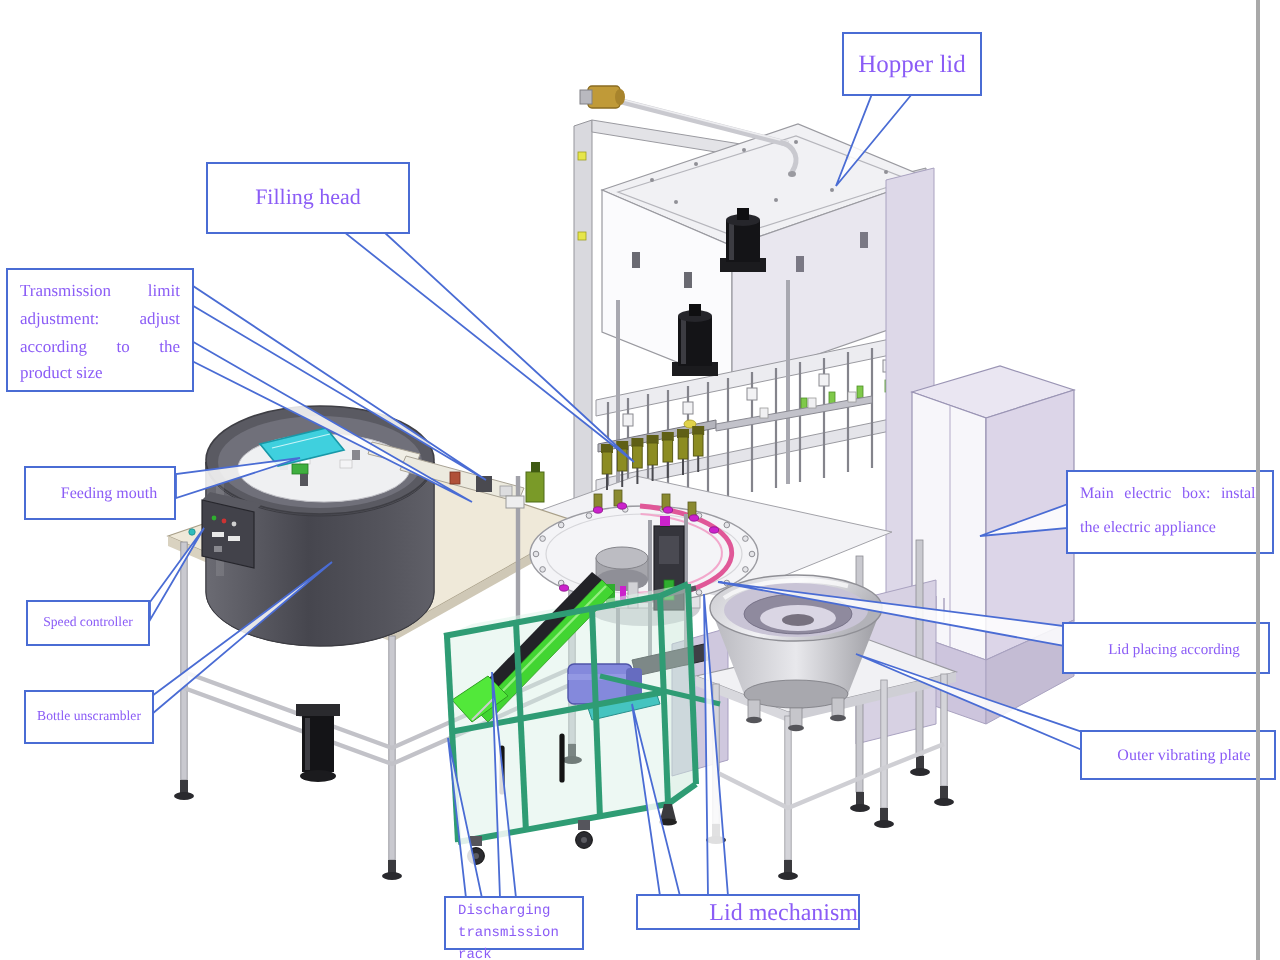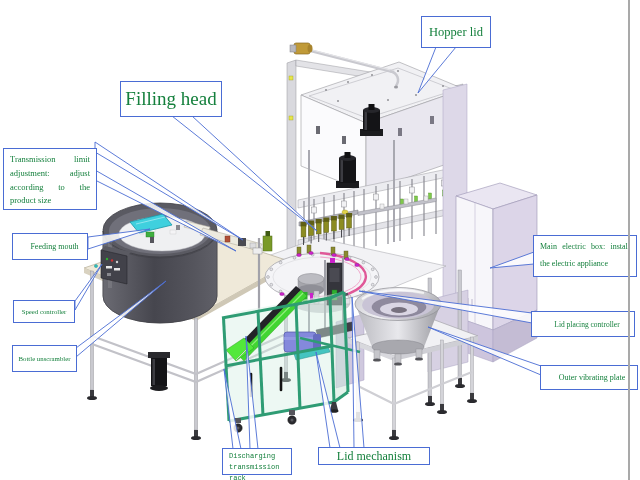--- a/index.html
+++ b/index.html
@@ -1,21 +1,21 @@
 <!DOCTYPE html>
 <html><head>
 <meta charset="utf-8">
 <style>
   html,body{margin:0;padding:0;}
   body{width:640px;height:480px;position:relative;background:#ffffff;overflow:hidden;
        font-family:"Liberation Serif",serif;}
   .stage{position:absolute;left:0;top:0;width:640px;height:480px;}
   svg{position:absolute;left:0;top:0;}
   .callout{position:absolute;box-sizing:border-box;background:#ffffff;
-           border:1.4px solid #4a6cd4;color:#15803d;display:flex;align-items:center;
+           border:1.4px solid #4a6cd4;color:#8b5cf6;display:flex;align-items:center;
            justify-content:center;text-align:center;z-index:30;}
   .callout.left{justify-content:center;text-align:left;}
   .callout.block{display:block;text-align:justify;}
   .rightline{position:absolute;top:0;height:480px;width:2px;background:#a9a9a9;left:628px;z-index:40;}
 </style>
 </head>
 <body>
 
 <div class="stage">
 
@@ -452,54 +452,54 @@
     <polygon points="250,449 258,449 246,336"></polygon>
     <polygon points="330,448 340,448 316,352"></polygon>
     <polygon points="354,448 364,448 352,297"></polygon>
   </g>
 </svg>
 
 <div class="callout" style="left:421px;top:16px;width:70px;height:32px;font-size:12.5px;">
   <span>Hopper lid</span>
 </div>
 
-<div class="callout" style="left:120px;top:81px;width:102px;height:36px;font-size:19px;">
+<div class="callout" style="left:103px;top:81px;width:102px;height:36px;font-size:11px;">
   <span>Filling head</span>
 </div>
 
-<div class="callout block" style="left:3px;top:148px;width:94px;height:62px;font-size:8.5px;line-height:1.62;padding:4px 6px;">
+<div class="callout block" style="left:3px;top:134px;width:94px;height:62px;font-size:8.5px;line-height:1.62;padding:4px 6px;">
   <span>Transmission limit adjustment: adjust according to the product size</span>
 </div>
 
 <div class="callout left" style="left:12px;top:233px;width:76px;height:27px;font-size:8px;padding-left:9px;">
   <span>Feeding mouth</span>
 </div>
 
 <div class="callout" style="left:13px;top:300px;width:62px;height:23px;font-size:6.8px;">
   <span>Speed controller</span>
 </div>
 
 <div class="callout" style="left:12px;top:345px;width:65px;height:27px;font-size:6.8px;">
   <span>Bottle unscrambler</span>
 </div>
 
 <div class="callout block" style="left:533px;top:235px;width:104px;height:42px;font-size:8px;line-height:2.15;padding:2px 6px;">
   <span>Main electric box: install the electric appliance</span>
 </div>
 
 <div class="callout left" style="left:531px;top:311px;width:104px;height:26px;font-size:7.5px;padding-left:8px;">
-  <span>Lid placing controller</span>
+  <span>Lid placing according</span>
 </div>
 
 <div class="callout left" style="left:540px;top:365px;width:98px;height:25px;font-size:8px;padding-left:6px;">
   <span>Outer vibrating plate</span>
 </div>
 
 <div class="callout block" style="left:222px;top:448px;width:70px;height:27px;font-size:7px;line-height:1.55;padding:2px 6px;text-align:left;font-family:Liberation Mono, monospace;">
   <span>Discharging transmission rack</span>
 </div>
 
-<div class="callout" style="left:318px;top:447px;width:112px;height:18px;font-size:12px;">
+<div class="callout" style="left:318px;top:447px;width:112px;height:18px;font-size:12px;justify-content:flex-end;">
   <span>Lid mechanism</span>
 </div>
 
 <div class="rightline"></div>
 </div>
 
 </body></html>

